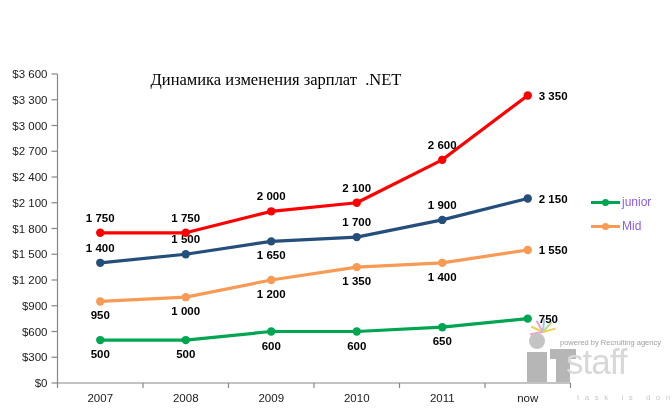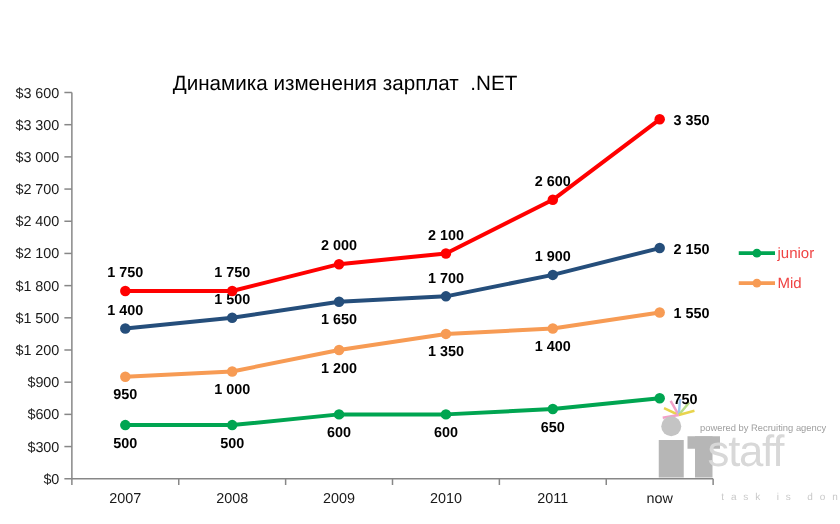--- a/index.html
+++ b/index.html
@@ -1,30 +1,30 @@
 <!DOCTYPE html>
 <html><head>
 <meta charset="utf-8">
 <style>
   html,body{margin:0;padding:0;}
   body{width:672px;height:419px;background:#ffffff;position:relative;overflow:hidden;
        font-family:"Liberation Sans","DejaVu Sans",sans-serif;}
   .canvas{position:absolute;inset:0;}
-  .chart-title{position:absolute;top:10px;left:0;width:552px;text-align:center;
-ardon               font-weight:bold;font-size:16.5px;line-height:23px;color:#000;white-space:pre;z-index:4;}
+  .chart-title{position:absolute;top:22px;left:0;width:552px;text-align:center;
+ardon               font-weight:bold;font-size:16.5px;line-height:23px;color:#000;white-space:pre;z-index:4;font-family:Liberation Serif, serif;}
   #plot-svg{position:absolute;left:0;top:0;z-index:2;}
   .ax-text{font-size:11.5px;fill:#1a1a1a;}
   .pt-label{font-size:11.5px;font-weight:bold;fill:#000;}
   
   .legend{position:absolute;left:591px;top:190px;z-index:3;}
   .lg-item{display:flex;align-items:center;height:24px;}
   .lg-line{width:29px;height:3px;position:relative;flex:0 0 auto;}
   .lg-line::after{content:'';position:absolute;width:7px;height:7px;border-radius:50%;
                   left:11px;top:-2px;background:inherit;}
-  .lg-label{font-size:12px;color:#ef4444;margin-left:2px;white-space:nowrap;}
+  .lg-label{font-size:12px;color:#8b5cf6;margin-left:2px;white-space:nowrap;}
   
   .watermark{position:absolute;inset:0;z-index:1;}
   .wm-powered{position:absolute;left:560px;top:338px;font-size:7.5px;color:#9e9e9e;white-space:nowrap;}
   .wm-staff{position:absolute;left:566px;top:344px;font-size:35px;line-height:1;color:#d8d8d8;
             letter-spacing:-1px;}
   .wm-tagline{position:absolute;left:577px;top:393px;font-size:8px;color:#c9c9c9;letter-spacing:5.5px;white-space:nowrap;}
   .wm-head{position:absolute;left:529px;top:333px;width:16px;height:16px;border-radius:50%;background:#c4c4c4;}
   .wm-ibody{position:absolute;left:527px;top:352px;width:20px;height:30px;background:#b6b6b6;}
   .wm-tbar{position:absolute;left:550px;top:349px;width:26px;height:10px;background:#b6b6b6;}
   .wm-tstem{position:absolute;left:556px;top:349px;width:14px;height:33px;background:#b6b6b6;}

